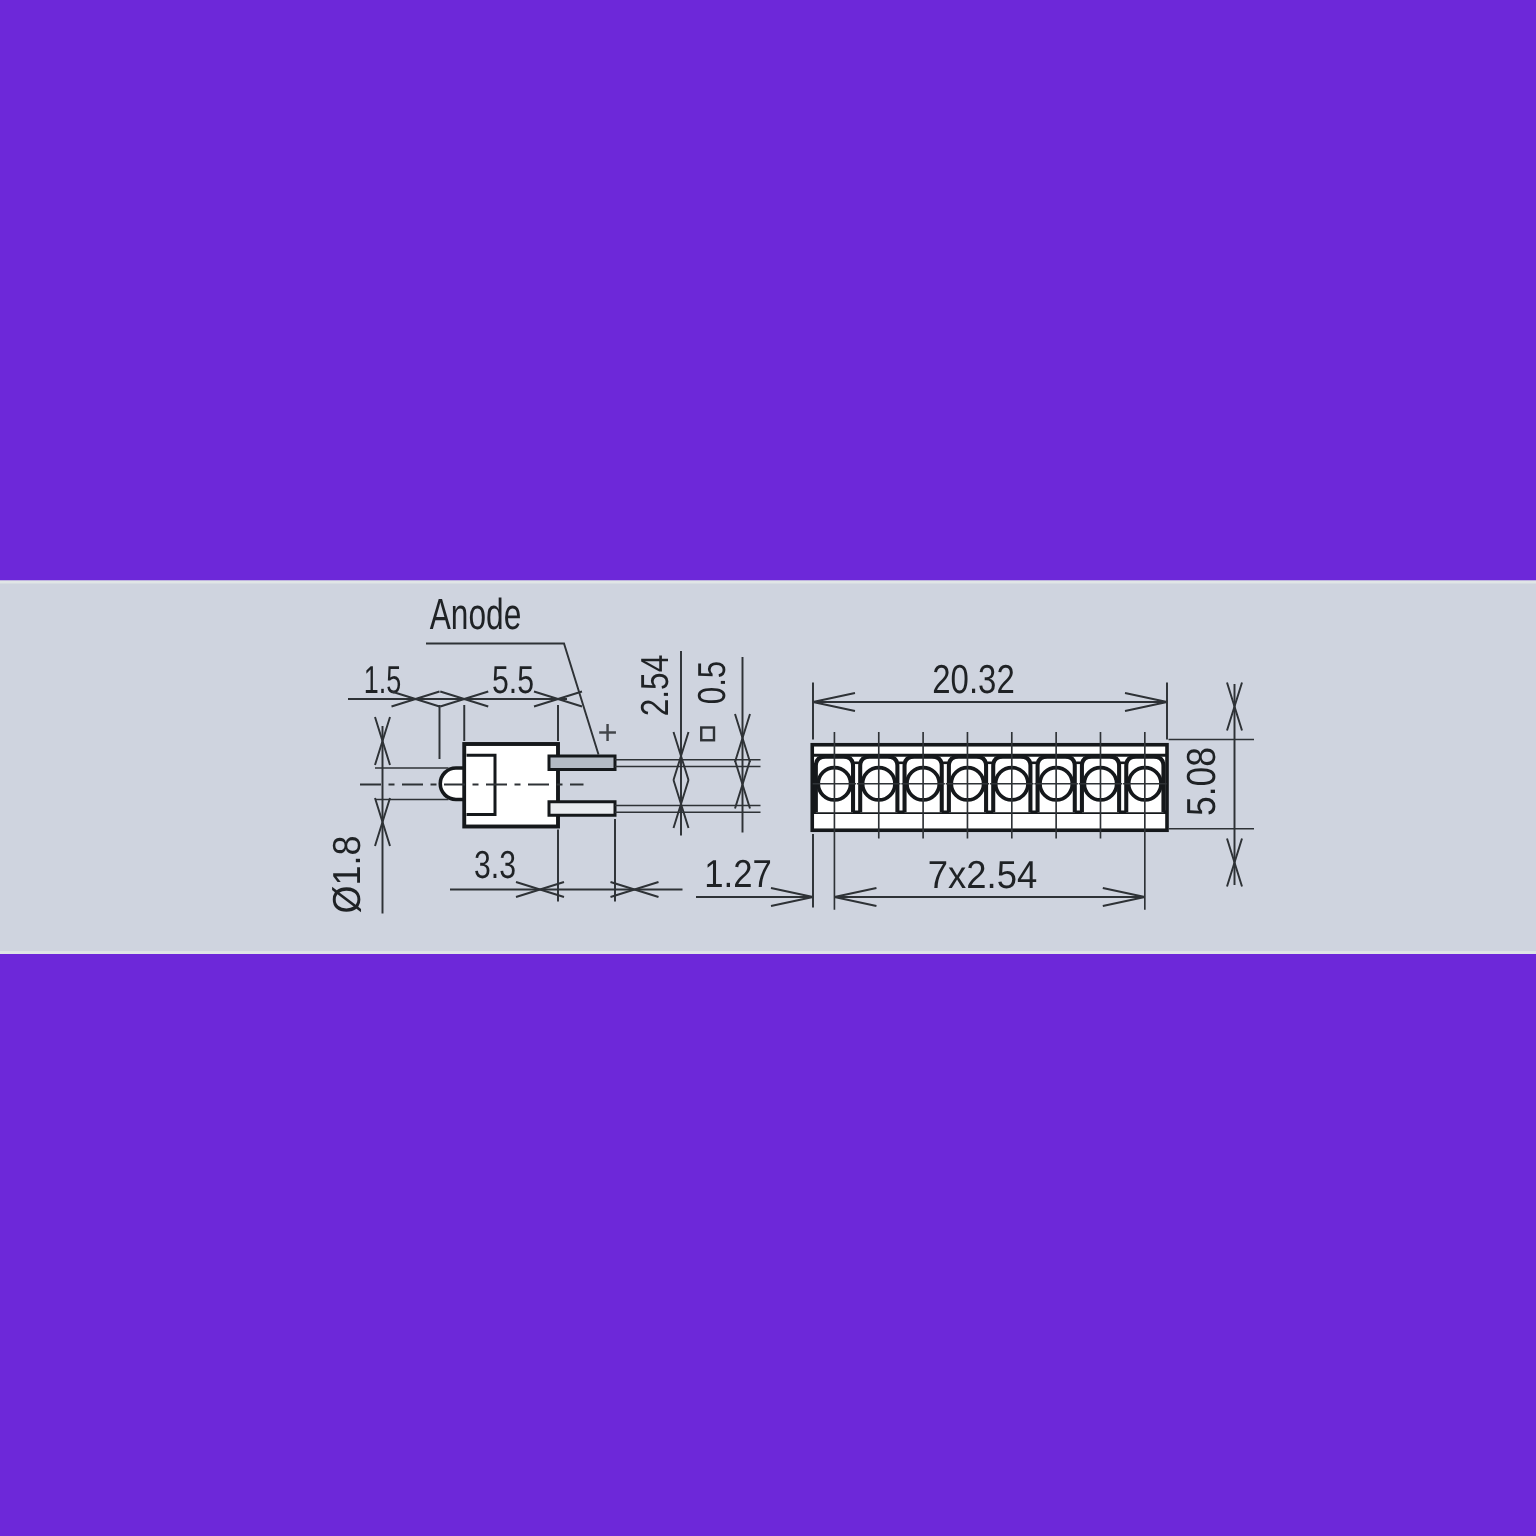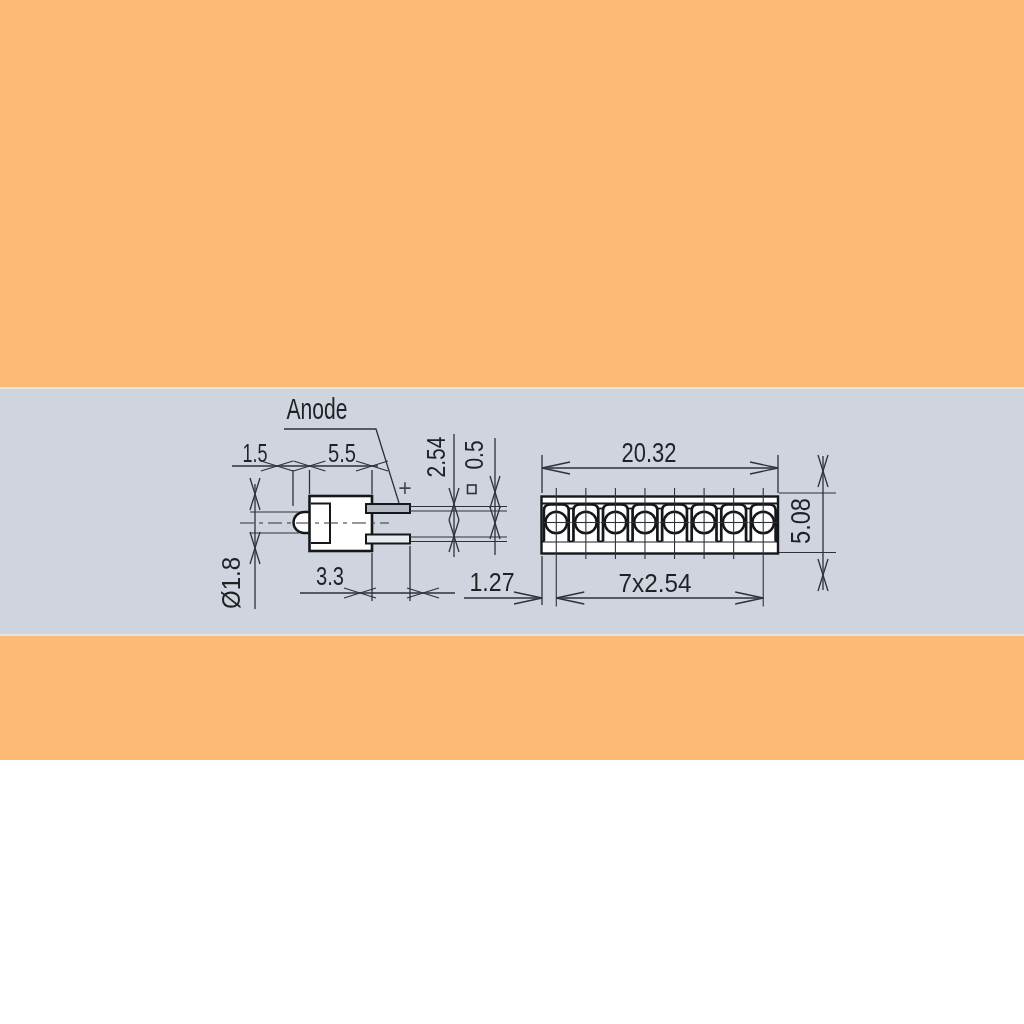--- a/index.html
+++ b/index.html
@@ -1,16 +1,16 @@
 <!DOCTYPE html>
 <html style="--band-background: #cfd4df; --line: #2e3236; --outline: #15181b; --text: #1f2225; --anode-pin-fill: #b3bac4; --other-pin-fill: #e9ecf0;"><head>
 <meta charset="utf-8">
 <style>
   html,body{margin:0;padding:0;background:#ffffff;}
-  #canvas{position:relative;width:1024px;height:760px;background:#fdba74;overflow:hidden;
+  #canvas{position:relative;width:1024px;height:1024px;background:#6d28d9;overflow:hidden;
           font-family:"Liberation Sans","DejaVu Sans",sans-serif;}
   #band{position:absolute;left:0;top:387px;width:1024px;height:249px;
         background:var(--band-background,#cfd4df);
         border-top:2px solid #e0e5e6;border-bottom:2px solid #dfe4e6;box-sizing:border-box;}
   svg{display:block;}
   .t{font-family:"Liberation Sans","DejaVu Sans",sans-serif;fill:var(--text,#1f2225);}
   .ln{stroke:var(--line,#2e3236);stroke-width:1.3;fill:none;}
   .lnt{stroke:var(--line,#2e3236);stroke-width:1.1;fill:none;}
   .out{stroke:var(--outline,#15181b);fill:#ffffff;}
   .centerline{stroke:var(--line,#2e3236);stroke-width:1.2;fill:none;stroke-dasharray:14 5 4 5;}

